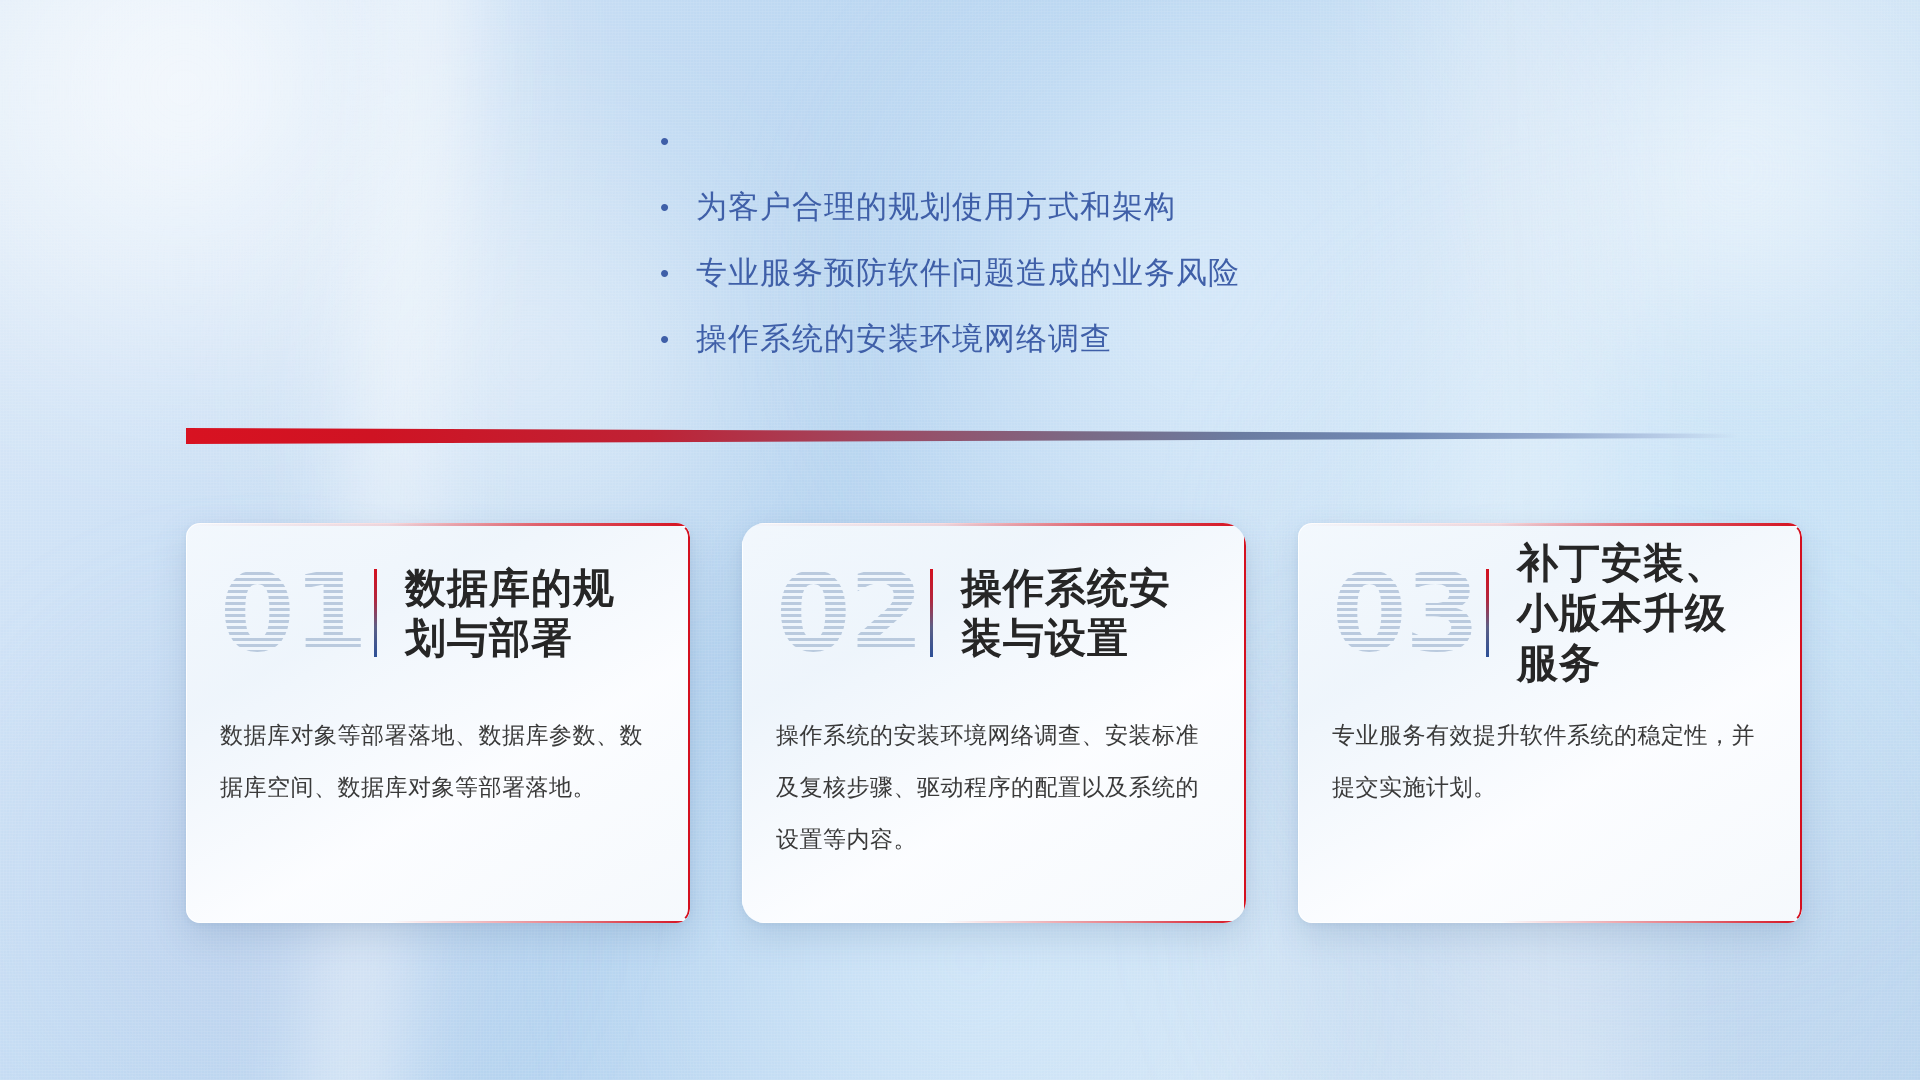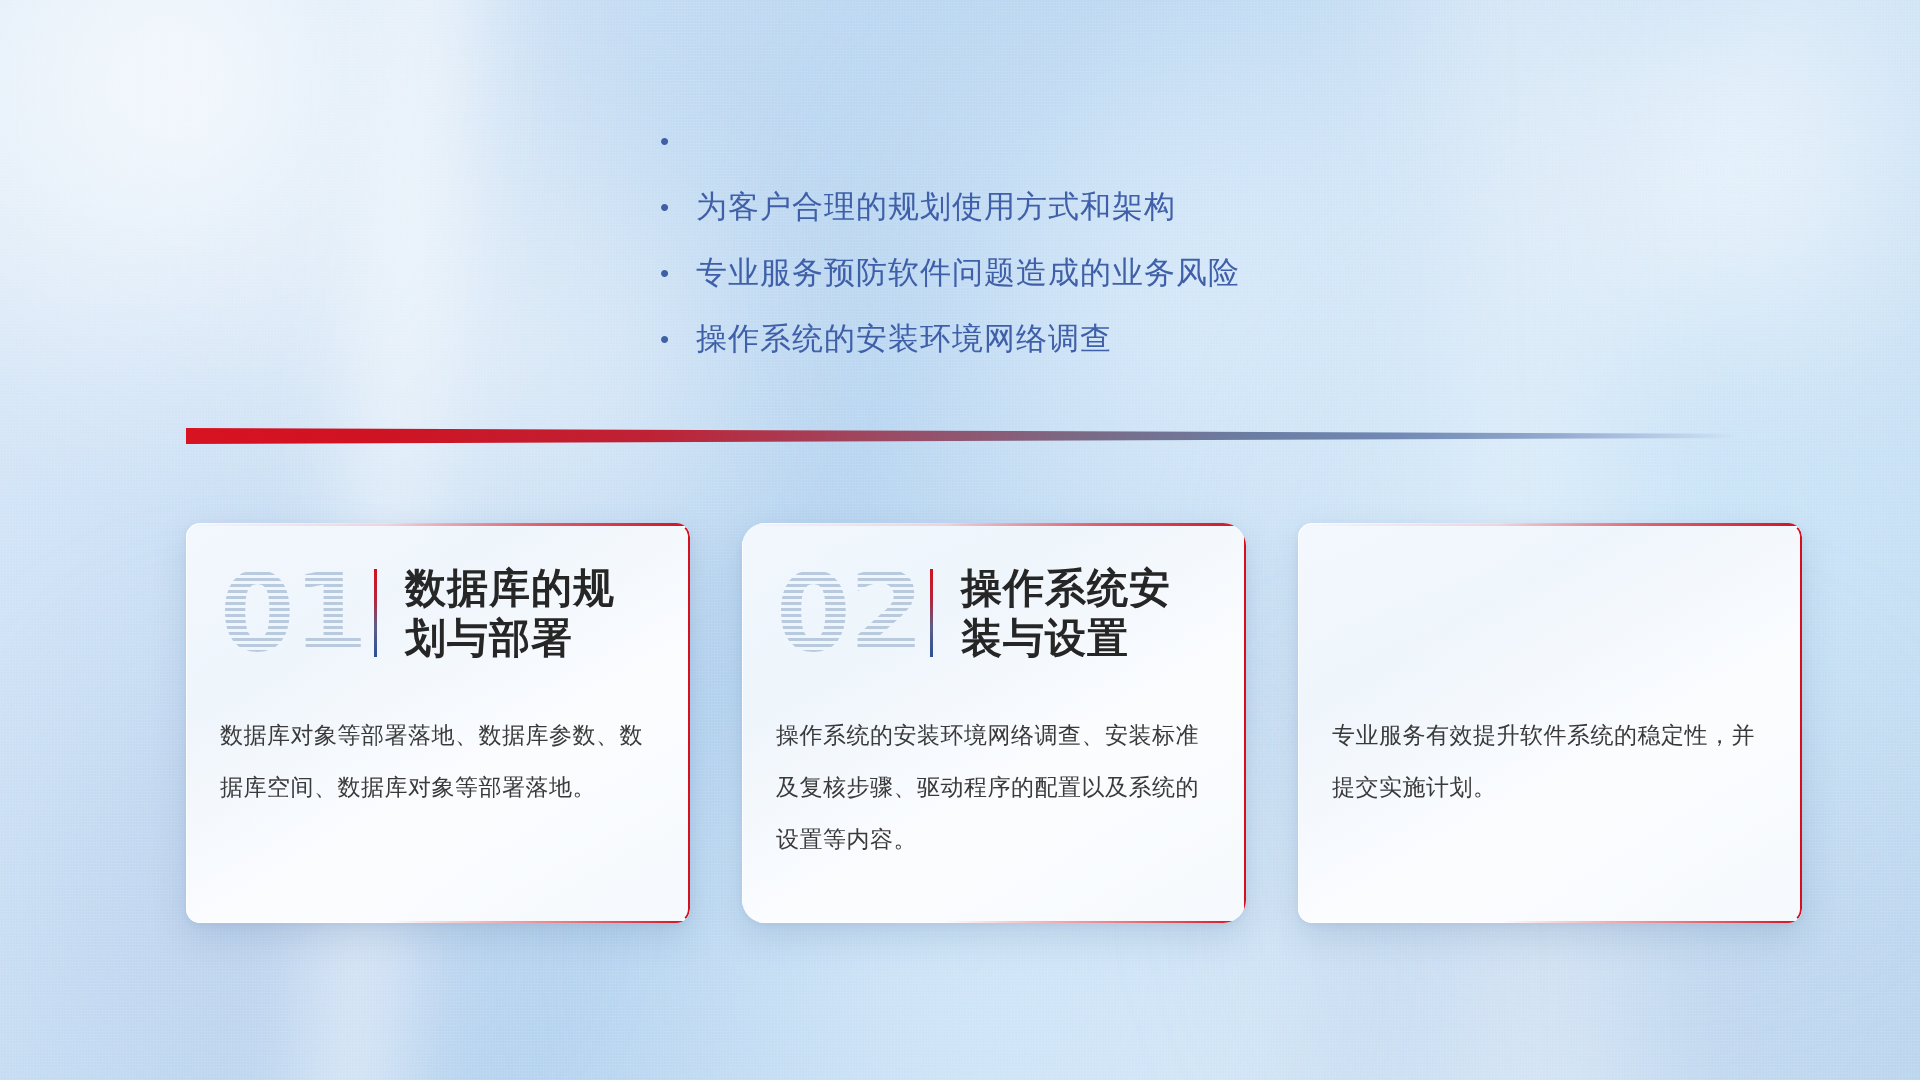--- a/index.html
+++ b/index.html
@@ -225,16 +225,21 @@
       <div class="card-title">操作系统安装与设置</div>
     </div>
     <div class="card-body">操作系统的安装环境网络调查、安装标准及复核步骤、驱动程序的配置以及系统的设置等内容。</div>
   </div>
 
   <div class="card c3">
     <div class="card-edge"></div>
     <div class="rim"></div>
     <div class="rim-top"></div>
     <div class="rim-bottom"></div>
+    <div class="card-head">
+      <div class="num">03</div>
+      <div class="vbar"></div>
+      <div class="card-title">补丁安装、小版本升级服务</div>
+    </div>
     <div class="card-body">专业服务有效提升软件系统的稳定性，并提交实施计划。</div>
   </div>
 
 </div>
 
 </body></html>

